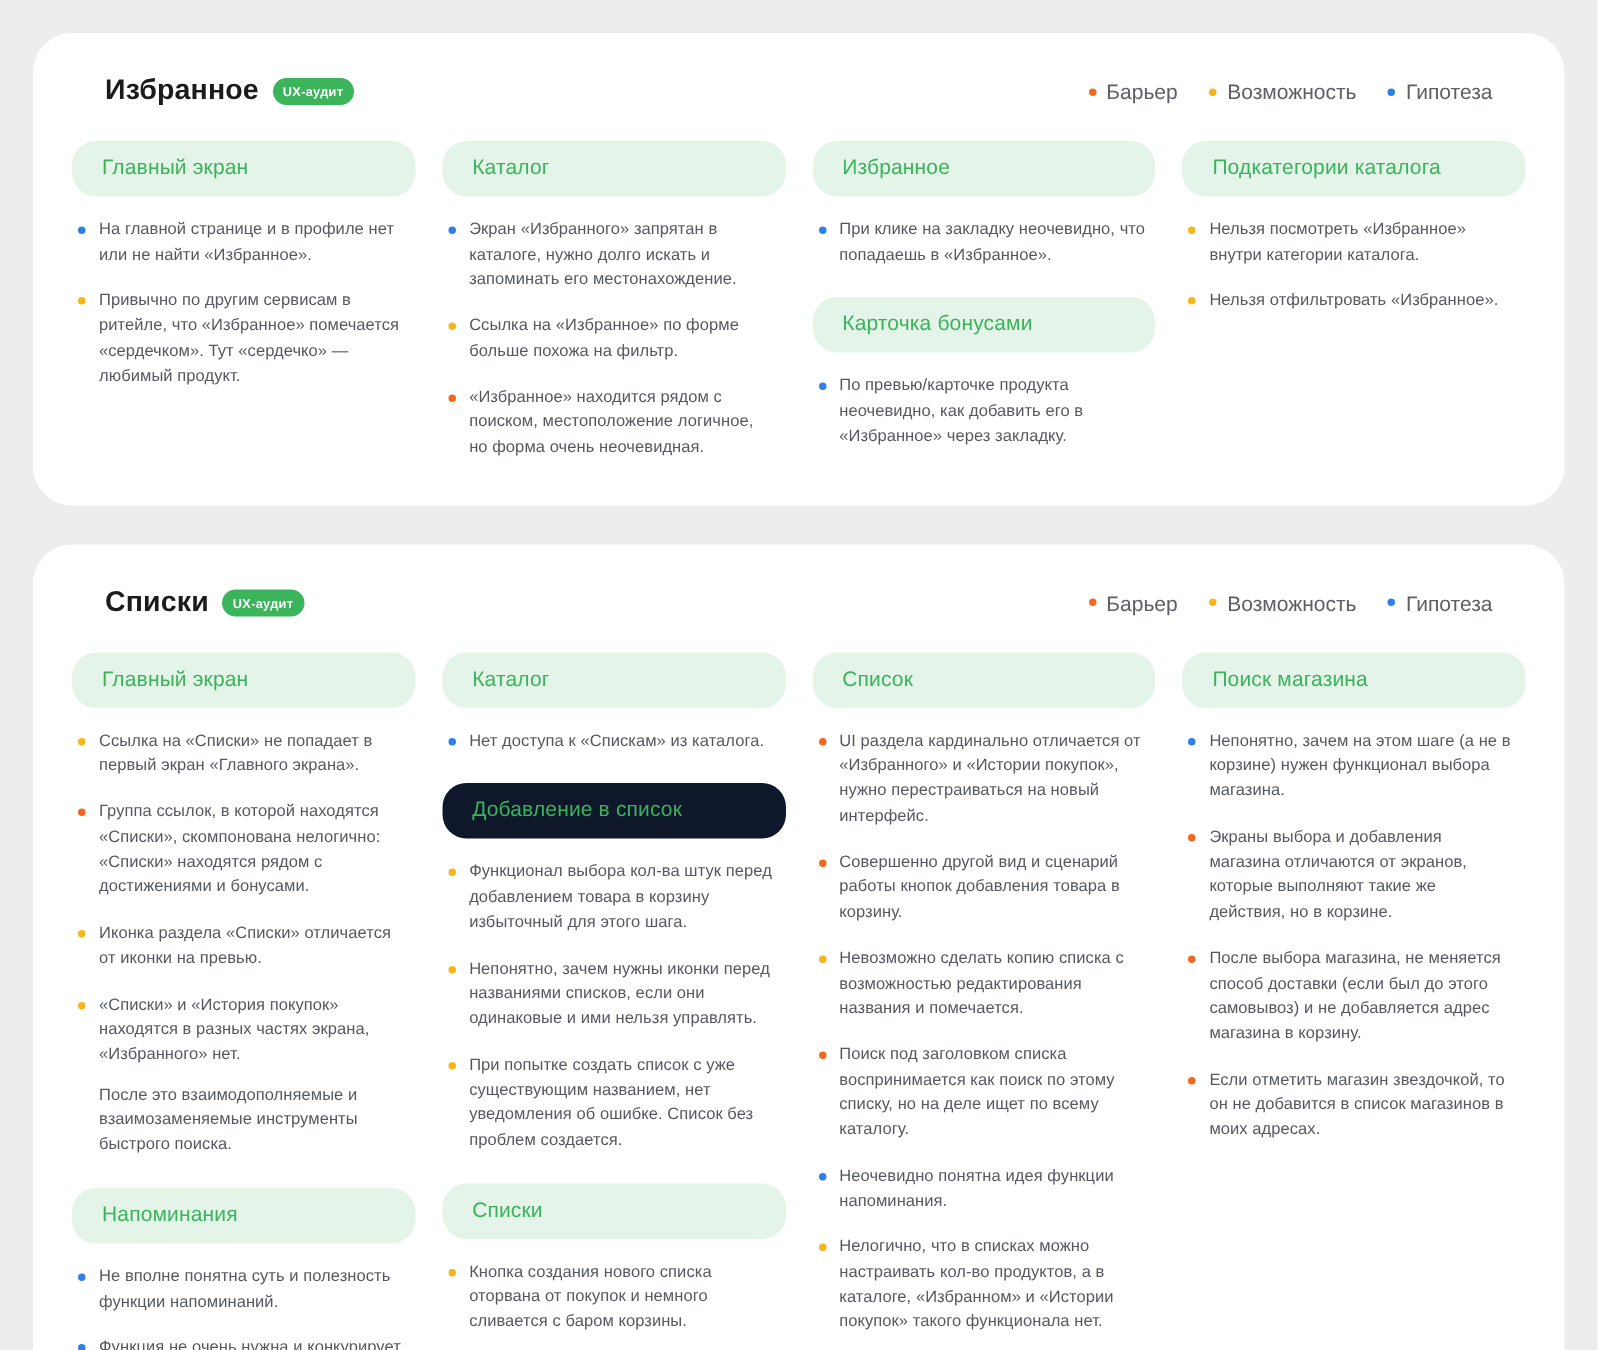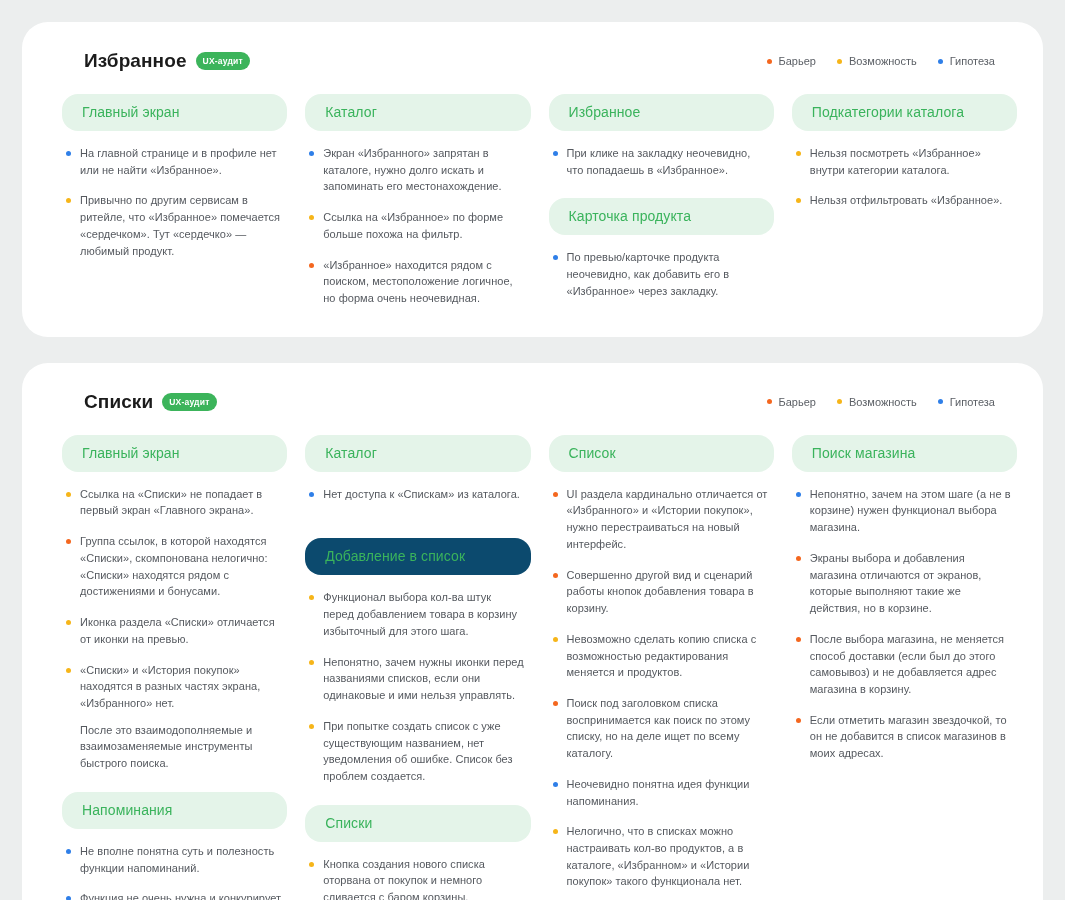--- a/index.html
+++ b/index.html
@@ -16,21 +16,21 @@
     width: 1065px;
     padding: 22px 22px 26px 22px;
     display: flex;
     flex-direction: column;
     gap: 26px;
   }
 
   .card {
     background: #ffffff;
     border-radius: 26px;
-    padding: 28px 26px 30px 40px;
+    padding: 28px 26px 30px 26px;
   }
 
   
   .card-head {
     display: flex;
     align-items: center;
     justify-content: space-between;
     padding: 0 8px 0 22px;
     margin-bottom: 22px;
   }
@@ -75,21 +75,21 @@
   }
 
   .legend-dot {
     width: 5px;
     height: 5px;
     border-radius: 50%;
     flex: 0 0 auto;
   }
 
   .legend-label {
-    font-size: 11px;
+    font-size: 14px;
     color: #5c6066;
     white-space: nowrap;
     text-align: center;
   }
 
   
   .columns {
     display: grid;
     grid-template-columns: repeat(4, 1fr);
     gap: 18px;
@@ -208,21 +208,21 @@
           <div class="section">
             <div class="section-pill" style="background: rgb(228, 244, 233);"><span class="section-pill-label" style="color: rgb(58, 179, 92);">Избранное</span></div>
             <div class="items">
               <div class="item">
                 <span class="bullet" style="background: rgb(47, 127, 232);"></span>
                 <p class="item-text">При клике на закладку неочевидно, что попадаешь в «Избранное».</p>
               </div>
             </div>
           </div>
           <div class="section">
-            <div class="section-pill" style="background: rgb(228, 244, 233);"><span class="section-pill-label" style="color: rgb(58, 179, 92);">Карточка продукта</span></div>
+            <div class="section-pill" style="background: rgb(228, 244, 233);"><span class="section-pill-label" style="color: rgb(58, 179, 92);">Карточка бонусами</span></div>
             <div class="items">
               <div class="item">
                 <span class="bullet" style="background: rgb(47, 127, 232);"></span>
                 <p class="item-text">По превью/карточке продукта неочевидно, как добавить его в «Избранное» через закладку.</p>
               </div>
             </div>
           </div>
         </div>
         <div class="column">
           <div class="section">
@@ -307,21 +307,21 @@
           <div class="section">
             <div class="section-pill" style="background: rgb(228, 244, 233);"><span class="section-pill-label" style="color: rgb(58, 179, 92);">Каталог</span></div>
             <div class="items">
               <div class="item">
                 <span class="bullet" style="background: rgb(47, 127, 232);"></span>
                 <p class="item-text">Нет доступа к «Спискам» из каталога.</p>
               </div>
             </div>
           </div>
           <div class="section">
-            <div class="section-pill" style="background: #0c4a6e; margin-top: 16px;"><span class="section-pill-label" style="color: rgb(58, 179, 92);">Добавление в список</span></div>
+            <div class="section-pill" style="background: #0f172a;"><span class="section-pill-label" style="color: rgb(58, 179, 92);">Добавление в список</span></div>
             <div class="items">
               <div class="item">
                 <span class="bullet" style="background: rgb(246, 181, 25);"></span>
                 <p class="item-text">Функционал выбора кол-ва штук перед добавлением товара в корзину избыточный для этого шага.</p>
               </div>
               <div class="item">
                 <span class="bullet" style="background: rgb(246, 181, 25);"></span>
                 <p class="item-text">Непонятно, зачем нужны иконки перед названиями списков, если они одинаковые и ими нельзя управлять.</p>
               </div>
               <div class="item">
@@ -347,21 +347,21 @@
               <div class="item">
                 <span class="bullet" style="background: rgb(244, 103, 31);"></span>
                 <p class="item-text">UI раздела кардинально отличается от «Избранного» и «Истории покупок», нужно перестраиваться на новый интерфейс.</p>
               </div>
               <div class="item">
                 <span class="bullet" style="background: rgb(244, 103, 31);"></span>
                 <p class="item-text">Совершенно другой вид и сценарий работы кнопок добавления товара в корзину.</p>
               </div>
               <div class="item">
                 <span class="bullet" style="background: rgb(246, 181, 25);"></span>
-                <p class="item-text">Невозможно сделать копию списка с возможностью редактирования меняется и продуктов.</p>
+                <p class="item-text">Невозможно сделать копию списка с возможностью редактирования названия и помечается.</p>
               </div>
               <div class="item">
                 <span class="bullet" style="background: rgb(244, 103, 31);"></span>
                 <p class="item-text">Поиск под заголовком списка воспринимается как поиск по этому списку, но на деле ищет по всему каталогу.</p>
               </div>
               <div class="item">
                 <span class="bullet" style="background: rgb(47, 127, 232);"></span>
                 <p class="item-text">Неочевидно понятна идея функции напоминания.</p>
               </div>
               <div class="item">

